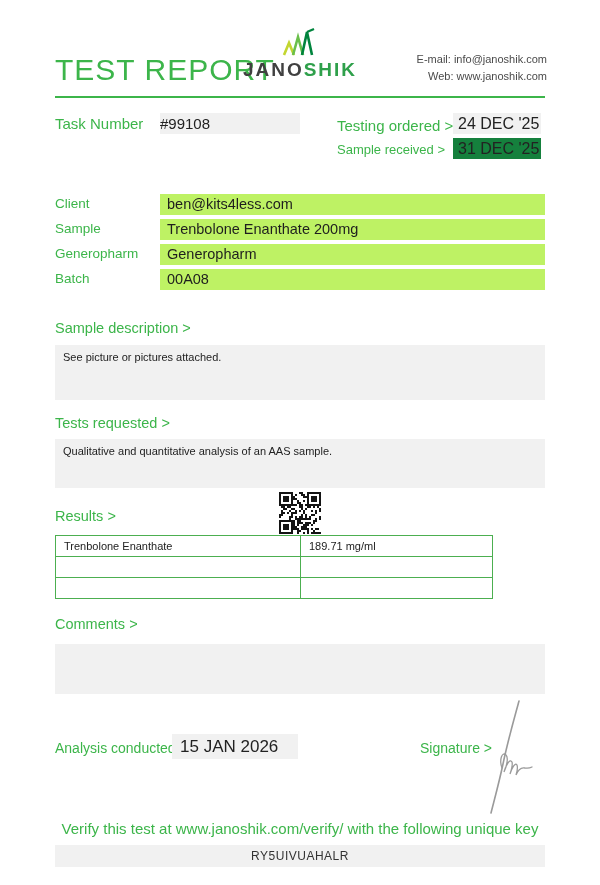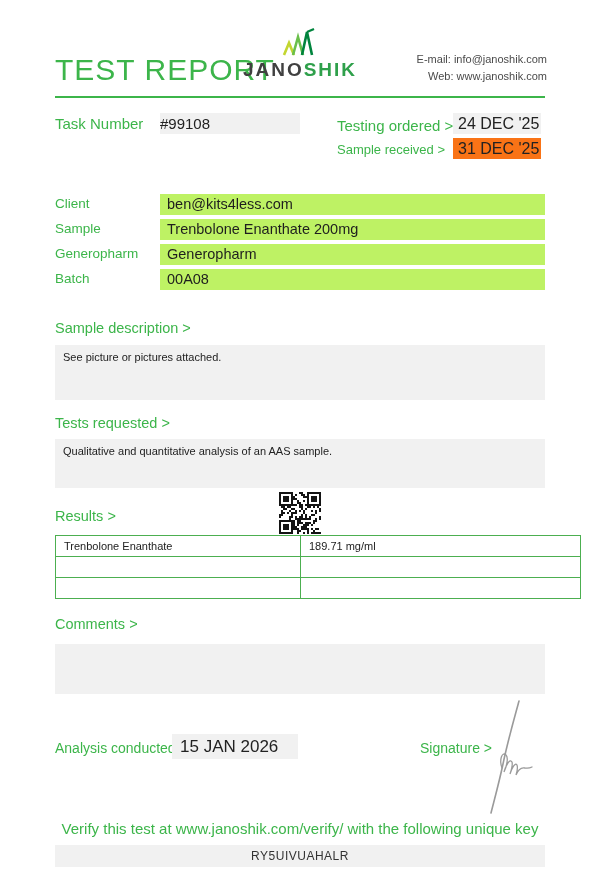--- a/index.html
+++ b/index.html
@@ -18,33 +18,33 @@
   .logo-part2 { color:#2fa04b; }
   .contact { position:absolute; right:53px; top:51px; text-align:right; font-size:11px; color:#4a4a4a; line-height:17px; }
   .rule { position:absolute; left:55px; top:96px; width:490px; height:2px; background:#3cb54a; }
 
   
   .task-label { position:absolute; left:55px; top:115px; font-size:15px; color:#3cb54a; }
   .task-value { position:absolute; left:160px; top:113px; width:140px; height:21px; background:#f1f1f1; font-size:15px; color:#222; line-height:21px; }
   .ord-label { position:absolute; left:337px; top:117px; font-size:15px; color:#3cb54a; }
   .ord-value { position:absolute; left:453px; top:113px; width:88px; height:21px; background:#f1f1f1; font-size:16px; color:#222; line-height:21px; padding-left:5px; white-space:nowrap; }
   .rec-label { position:absolute; left:337px; top:142px; font-size:13px; color:#3cb54a; }
-  .rec-value { position:absolute; left:453px; top:138px; width:88px; height:21px; background:#f97316; font-size:16px; color:#222; line-height:21px; padding-left:5px; white-space:nowrap; }
+  .rec-value { position:absolute; left:453px; top:138px; width:88px; height:21px; background:#15803d; font-size:16px; color:#222; line-height:21px; padding-left:5px; white-space:nowrap; }
 
   
   .info-row { position:absolute; left:55px; width:490px; height:21px; }
   .info-label { position:absolute; left:0; top:2px; font-size:13.5px; color:#3cb54a; }
   .info-value { position:absolute; left:105px; top:0; width:385px; height:21px; background:#bef264; font-size:14.5px; color:#1e1e1e; line-height:21px; padding-left:7px; }
 
   
   .sec-heading { position:absolute; left:55px; font-size:14.5px; color:#3cb54a;text-align:right; }
   .sec-box { position:absolute; left:55px; width:490px; background:#f1f1f1; font-size:11px; color:#222; padding:6px 8px; }
 
   
-  .results-table { position:absolute; left:55px; top:535px; width:526px; border-collapse:collapse; }
+  .results-table { position:absolute; left:55px; top:535px; width:438px; border-collapse:collapse; }
   .results-table td { border:1px solid #4caf50; height:21px; font-size:11px; color:#222; padding:0 0 0 8px; }
   .col-analyte { width:245px; }
   .qr { position:absolute; left:279px; top:492px; width:42px; height:42px; }
 
   
   .analysis-label { position:absolute; left:55px; top:740px; font-size:14px; color:#3cb54a; }
   .analysis-date { position:absolute; left:172px; top:734px; width:126px; height:25px; background:#f1f1f1; font-size:17px; color:#222; line-height:25px; padding-left:8px; white-space:nowrap; }
   .signature-label { position:absolute; left:420px; top:740px; font-size:14px; color:#3cb54a; }
   .signature { position:absolute; left:478px; top:698px; }
   .verify-line { position:absolute; left:55px; top:820px; width:490px; text-align:center; font-size:15px; color:#3cb54a; white-space:nowrap; }

